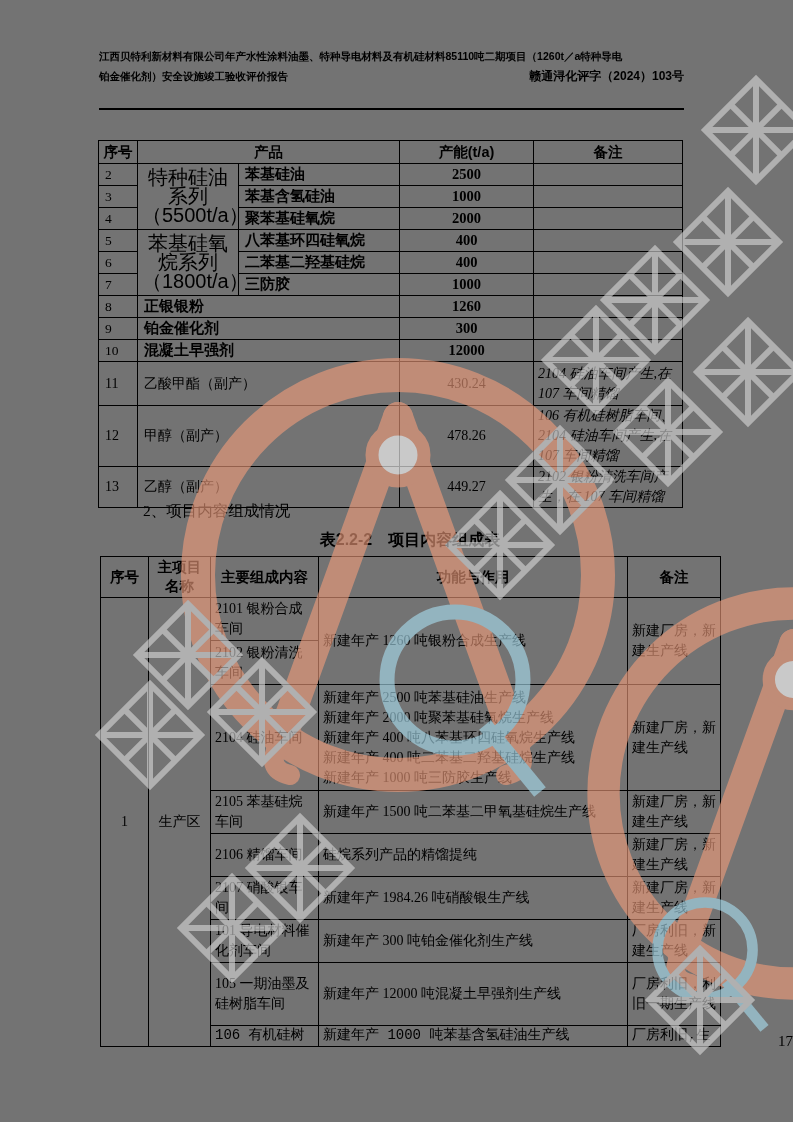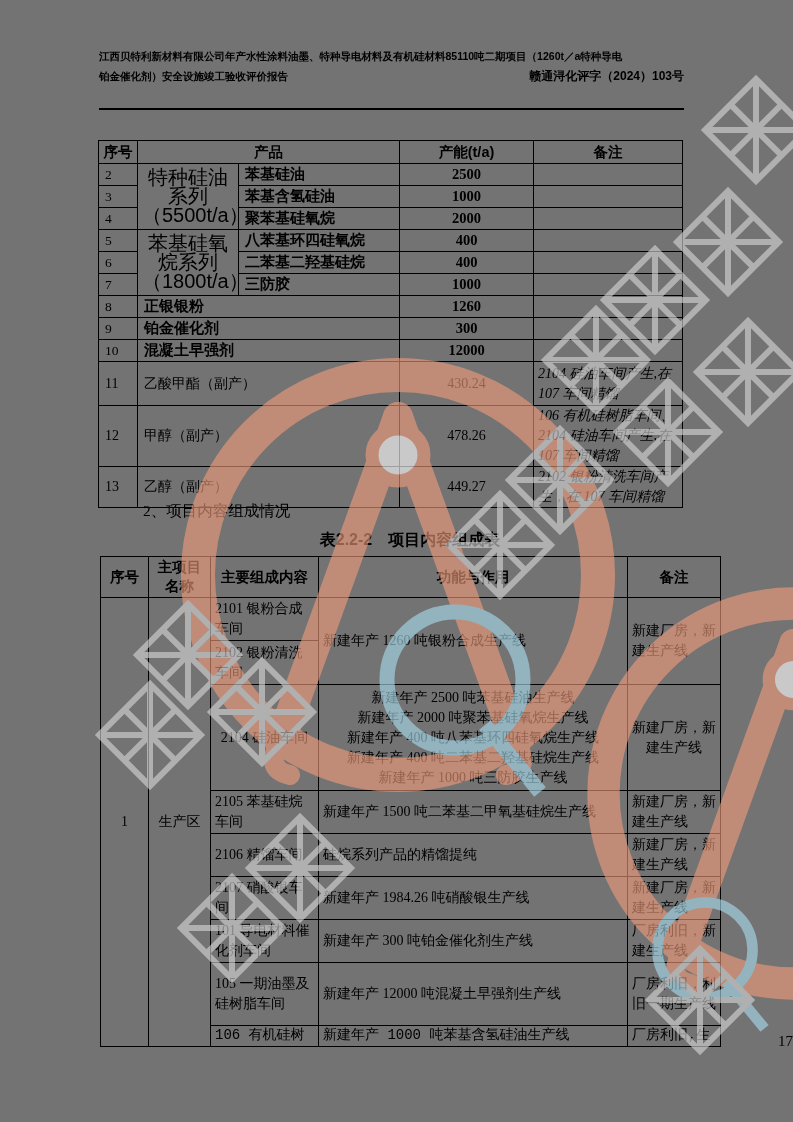--- a/index.html
+++ b/index.html
@@ -35,21 +35,21 @@
            font-size:16px;font-weight:bold;}
   
   .t2{position:absolute;left:100px;top:556px;width:620px;
       font-family:"Liberation Serif","DejaVu Serif",serif;}
   .t2 th{font-size:14.5px;height:40px;font-weight:bold;
          font-family:"Liberation Sans","DejaVu Sans",sans-serif;}
   .t2 td{font-size:14px;line-height:20px;}
   .t2 .no,.t2 .name{text-align:center;}
   .t2 .cont,.t2 .func,.t2 .rem{text-align:left;}
   .t2 .func{white-space:pre-line;}
-  .t2 tr.h42 td{height:42px;} .t2 tr.h43 td{height:43px;} .t2 tr.h105 td{height:105px;text-align:center;}
+  .t2 tr.h42 td{height:42px;} .t2 tr.h43 td{height:43px;} .t2 tr.h105 td{height:105px;}
   .t2 tr.h62 td{height:62px;}
   .t2 tr.cut td{height:20px;vertical-align:top;line-height:19px;font-family:Liberation Mono, monospace;}
   
   .pageno{position:absolute;left:0;top:1033px;width:793px;text-align:right;
           font-size:15px;font-family:"Liberation Serif","DejaVu Serif",serif;}
   
   .wm{position:absolute;left:0;top:0;z-index:5;pointer-events:none;opacity:0.62;}
   .content{position:relative;z-index:1;}
 </style>
 </head>

